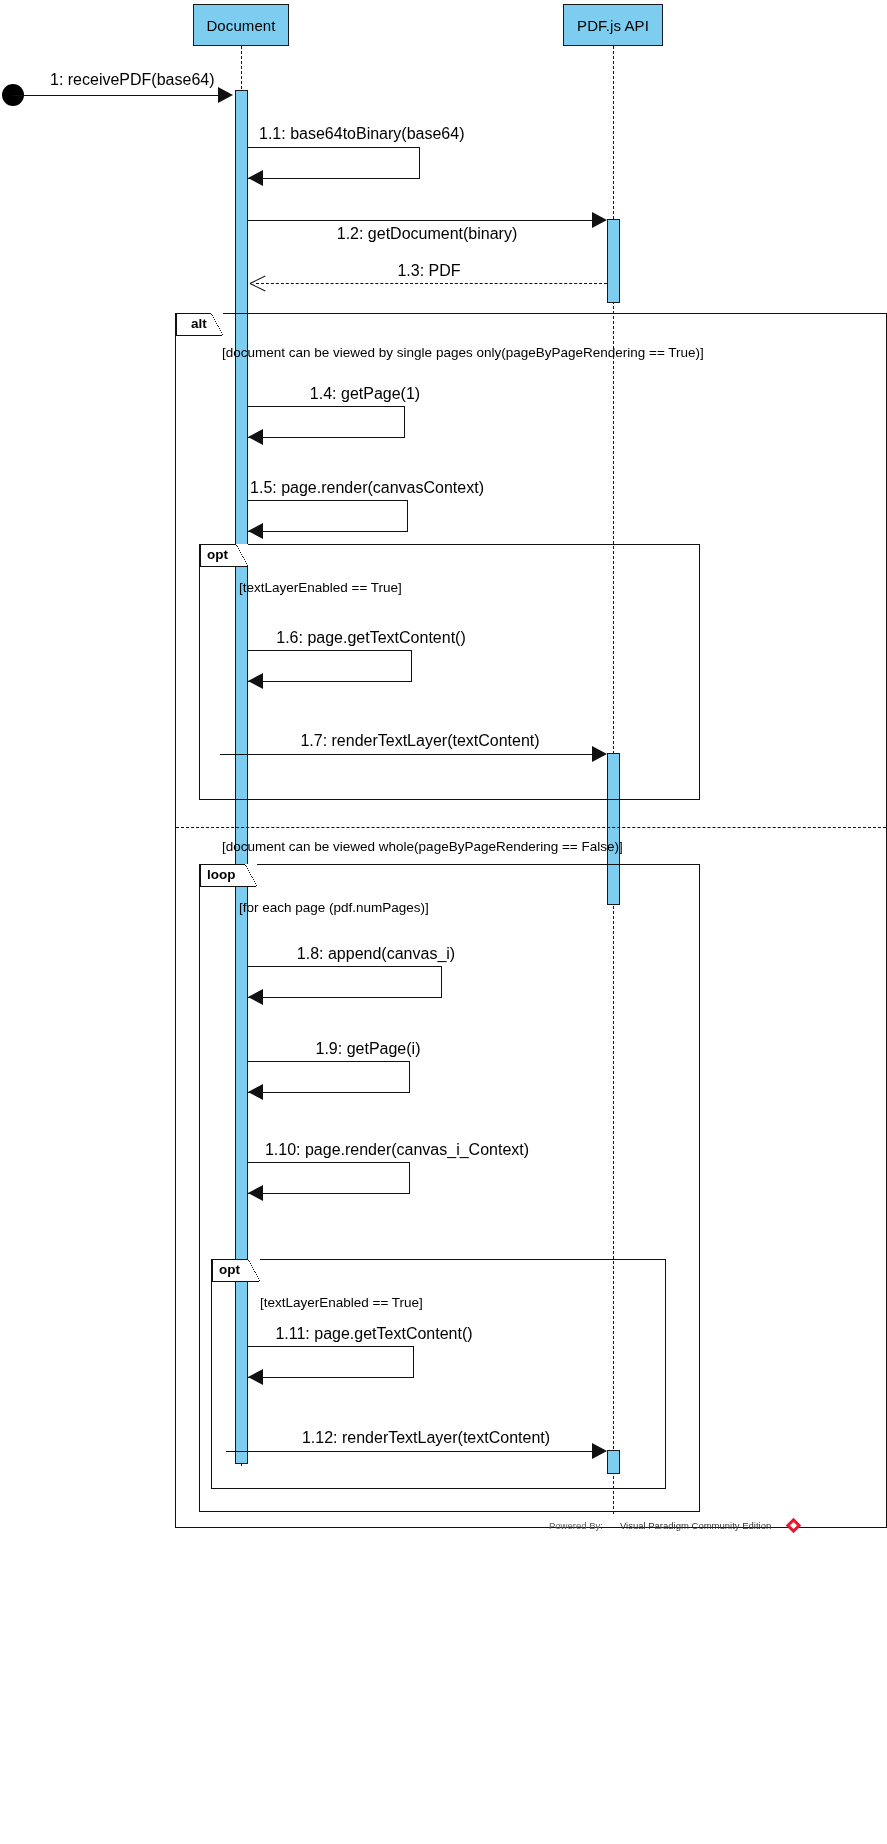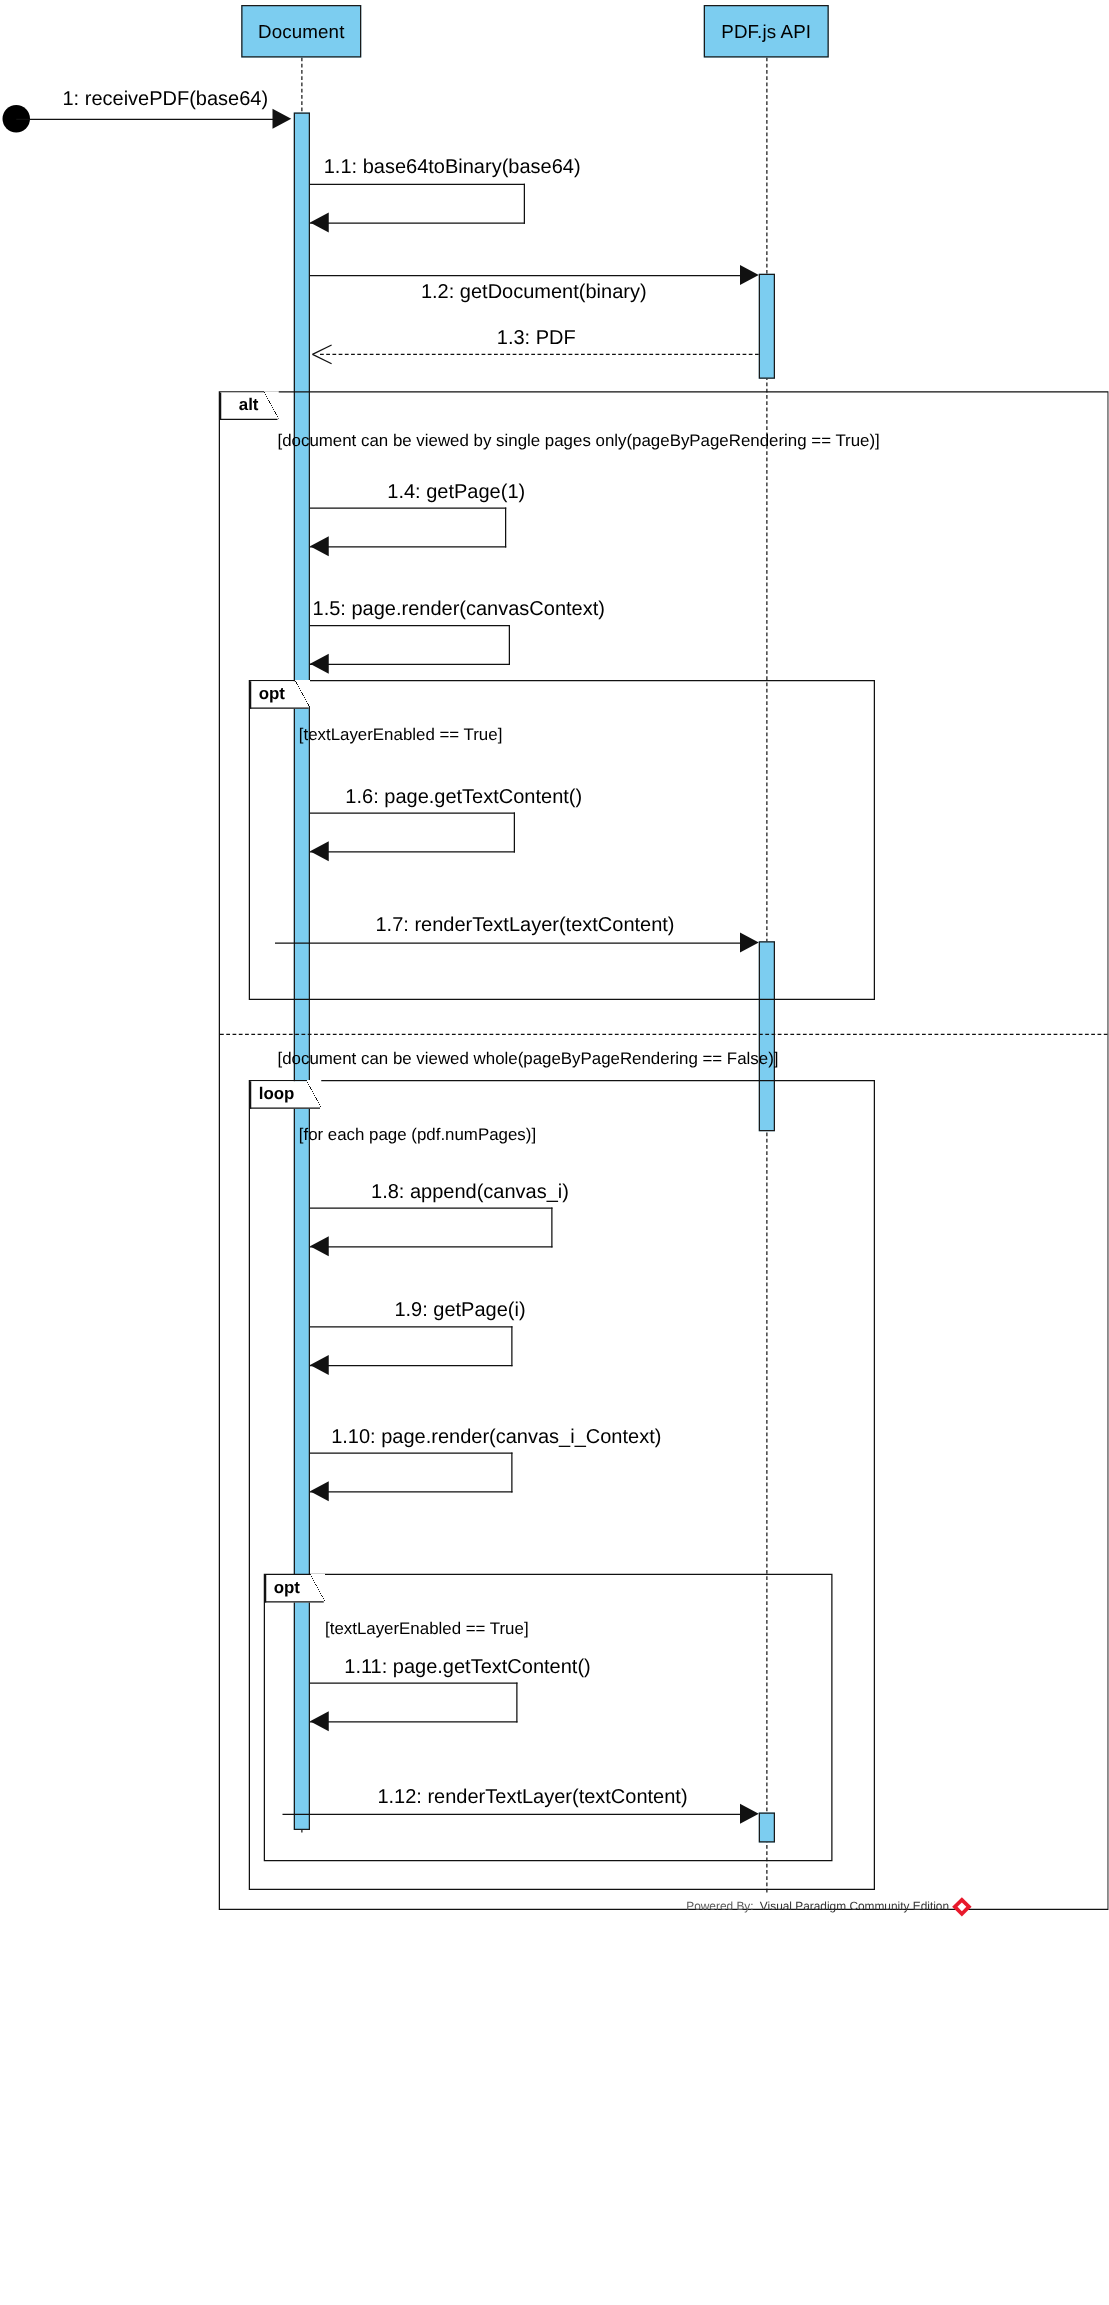--- a/index.html
+++ b/index.html
@@ -164,21 +164,21 @@
     position: absolute;
     height: 0;
     border-top: 1.5px dashed #111;
   }
 
   
   .watermark {
     position: absolute;
     display: flex;
     align-items: center;
-    gap: 5px;
+    gap: 17px;
     font-size: 9.5px;
     color: #5a5a5a;
     white-space: nowrap;
   }
   .watermark .wm-bold { color: #333; }
   .vp-logo {
     width: 11px;
     height: 11px;
     background: #E8192C;
     transform: rotate(45deg);

